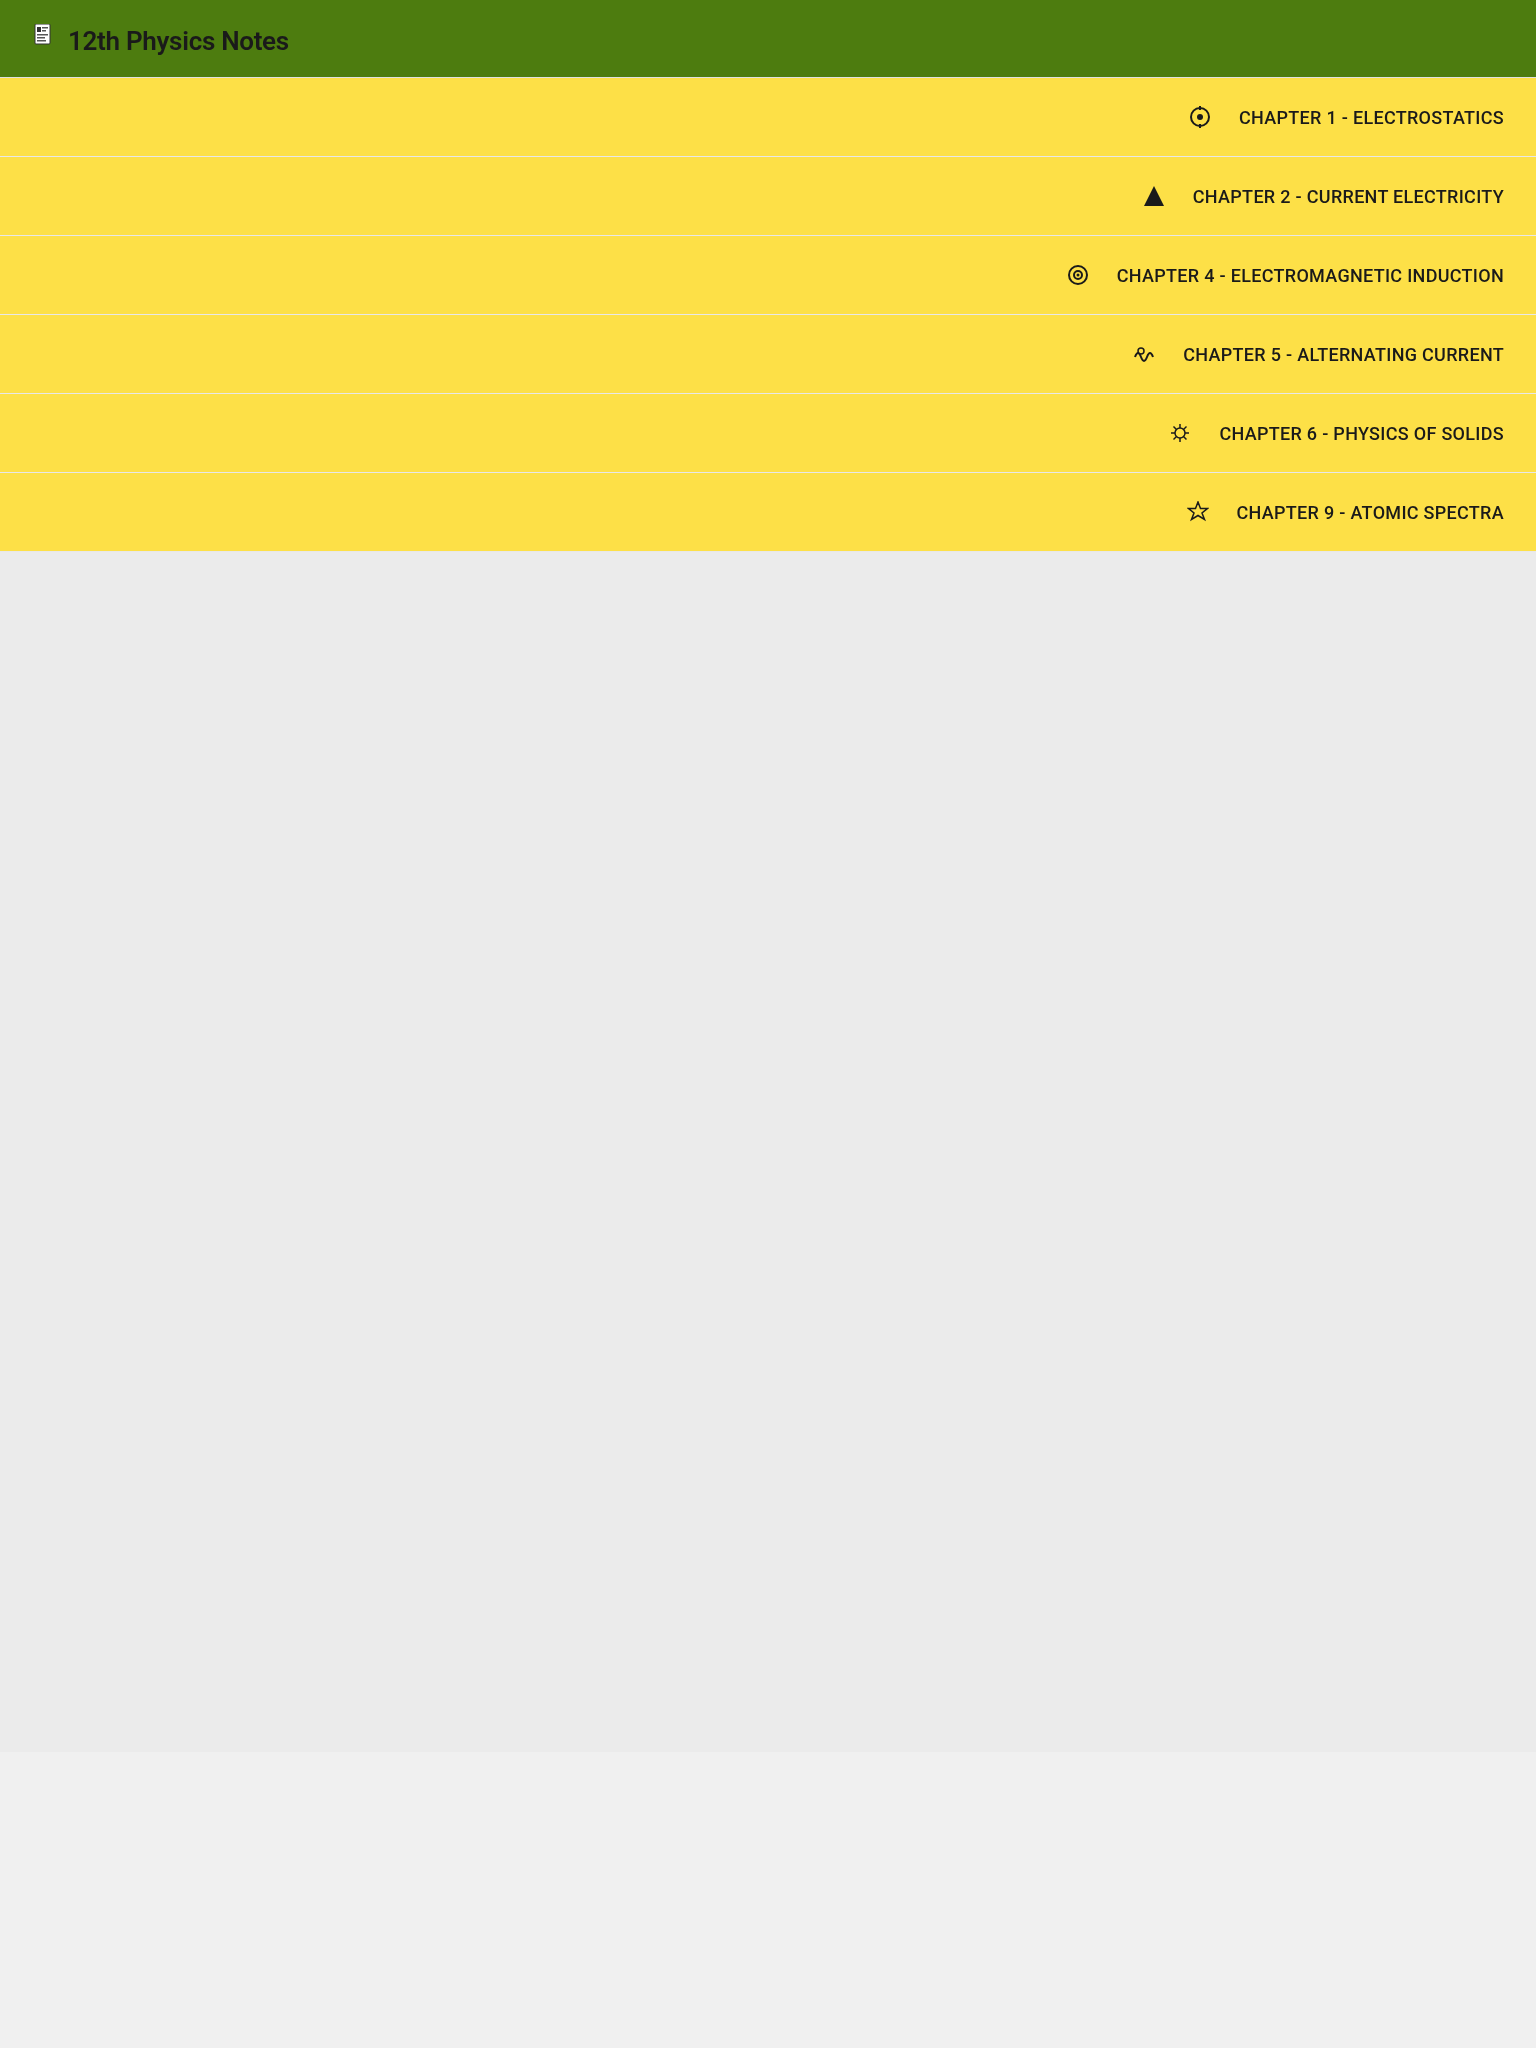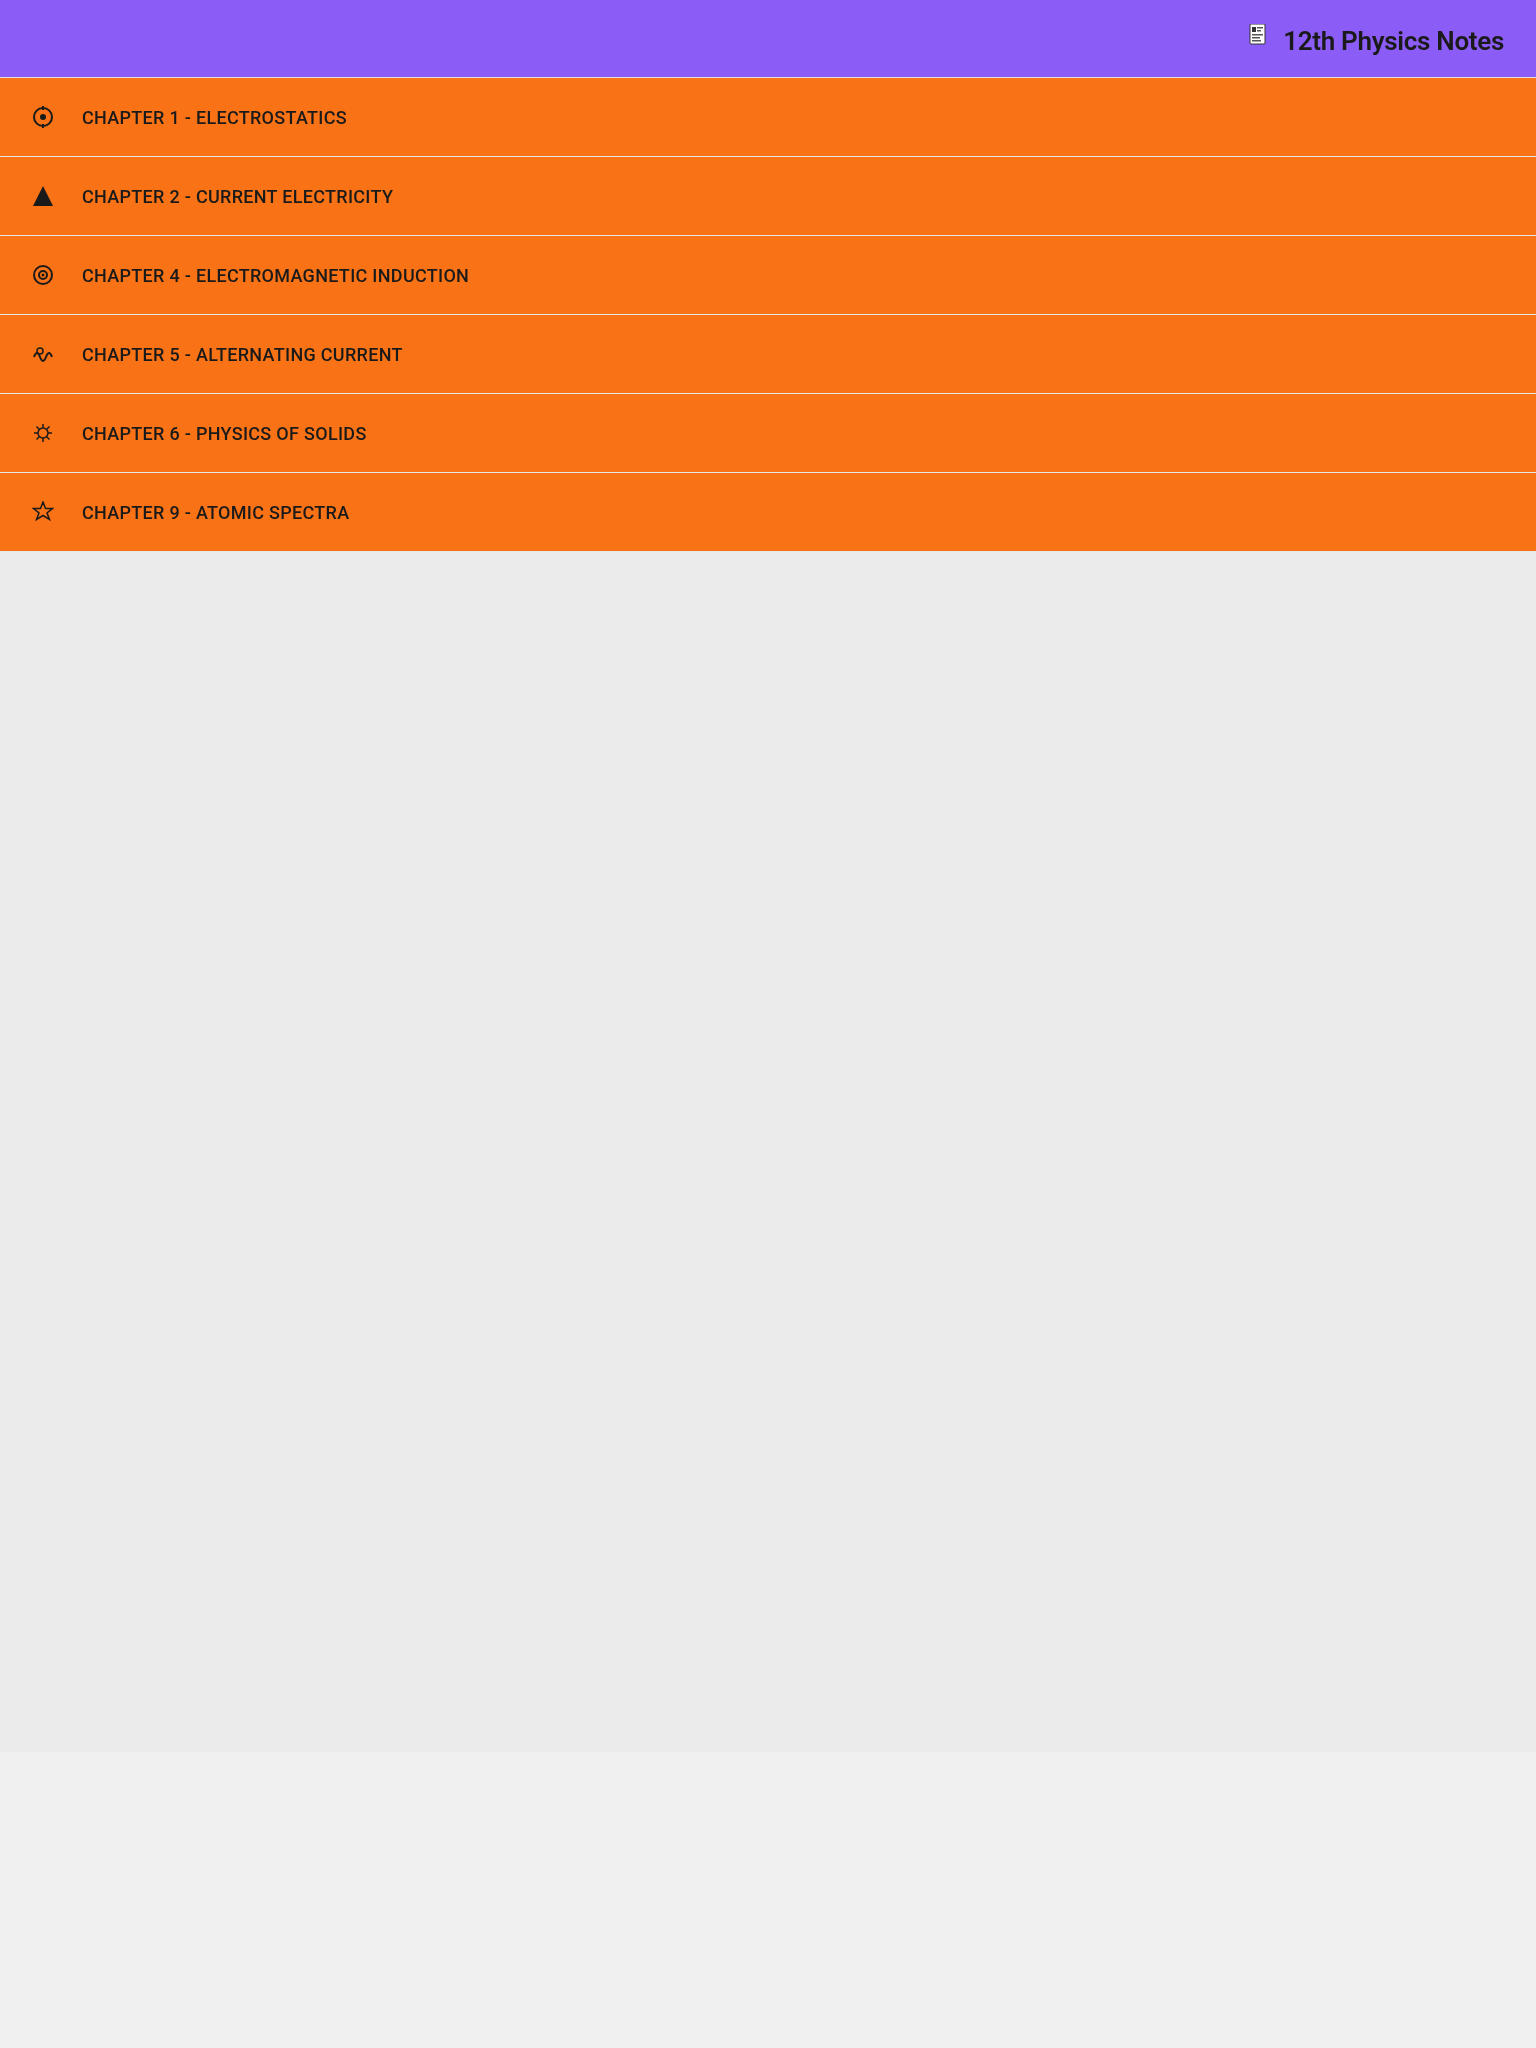--- a/index.html
+++ b/index.html
@@ -17,23 +17,22 @@
 
     .app-container {
       background-color: #ffffff;
       width: 100%;
     }
 
     .header {
       display: flex;
       align-items: center;
       padding: 24px 32px 20px 32px;
-      background-color: #8b5cf6;
+      background-color: #4d7c0f;
       border-bottom: 1px solid #e0e0e0;
-      justify-content: flex-end;
     }
 
     .header-icon {
       margin-right: 12px;
       font-size: 22px;
       color: #222;
     }
 
     .header-title {
       font-size: 26px;
@@ -45,23 +44,24 @@
     .chapter-list {
       background-color: #ffffff;
       width: 100%;
     }
 
     .chapter-item {
       display: flex;
       align-items: center;
       padding: 28px 32px;
       border-bottom: 1px solid #e8e8e8;
-      background-color: #f97316;
+      background-color: #fde047;
       cursor: pointer;
       transition: background-color 0.1s;
+      justify-content: flex-end;
     }
 
     .chapter-icon {
       width: 50px;
       min-width: 50px;
       display: flex;
       align-items: center;
       justify-content: flex-start;
       font-size: 22px;
       color: #1a1a1a;

